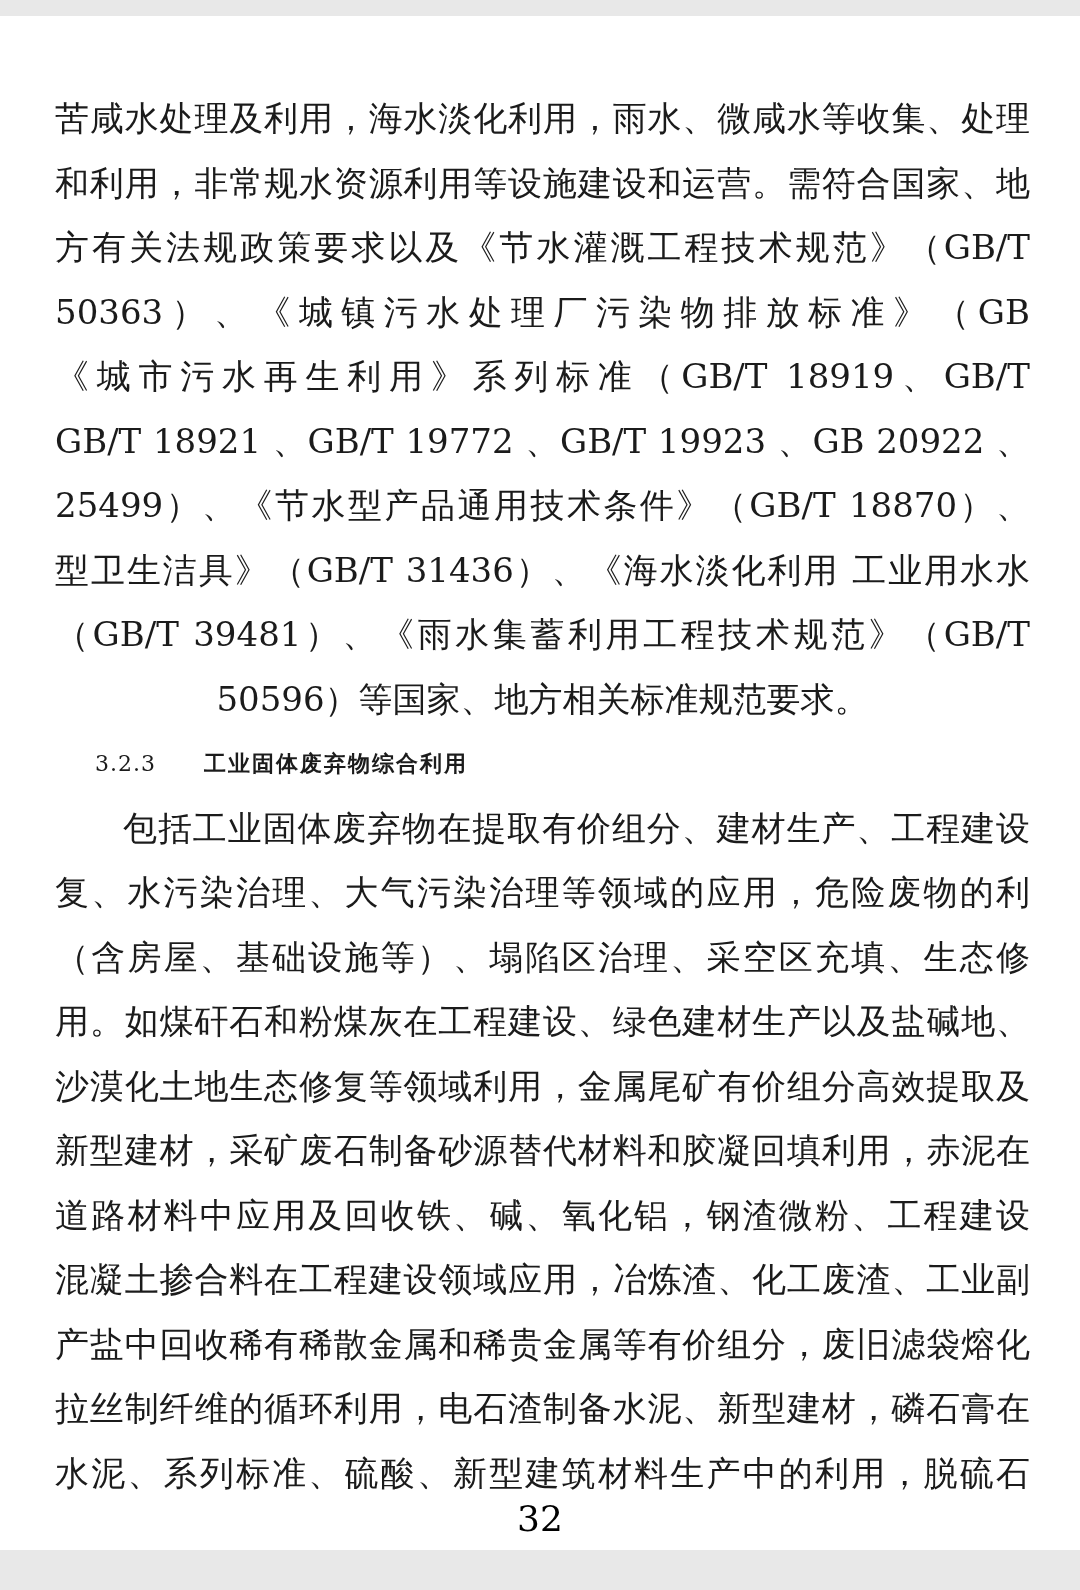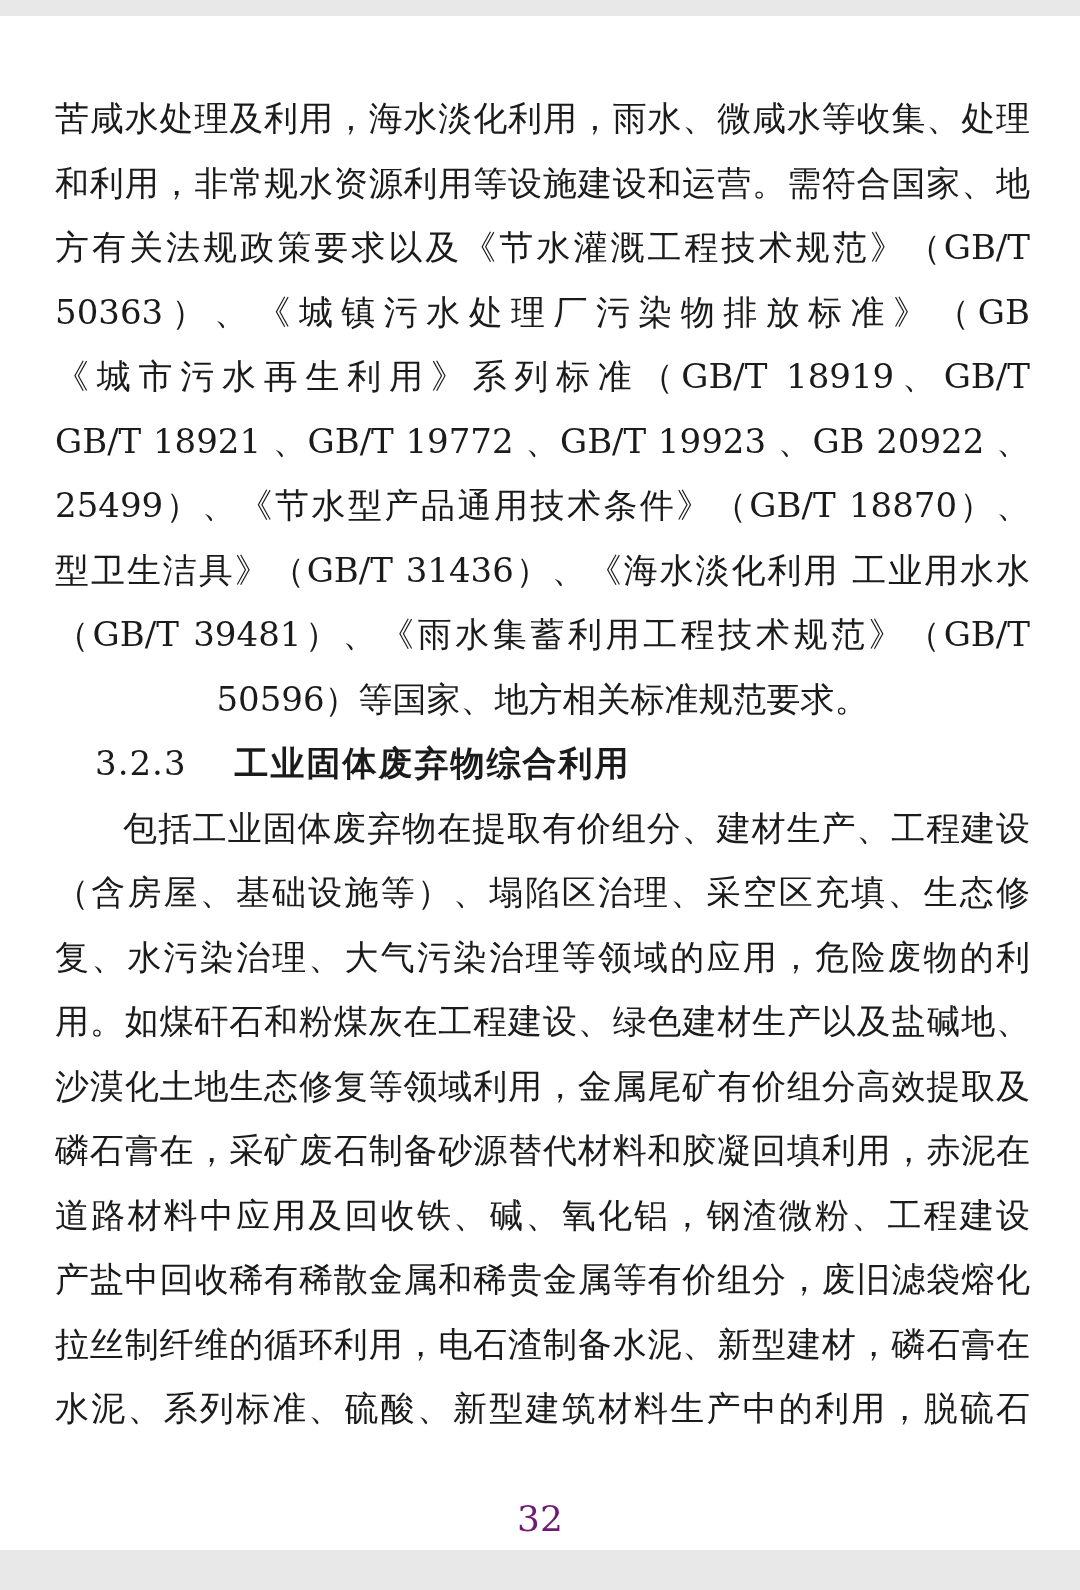--- a/index.html
+++ b/index.html
@@ -31,21 +31,21 @@
   }
   .line.justify {
     text-align: justify;
     text-align-last: justify;
     text-justify: inter-character;
   }
   .line.indent {
     text-indent: 68px;
   }
   .heading-line {
-    font-size: 34px;
+    font-size: 22px;
     height: 64.5px;
     line-height: 64.5px;
     padding-left: 40px;
     white-space: nowrap;
   }
   .heading-number {
     font-weight: normal;
     letter-spacing: 1px;
   }
   .heading-title {
@@ -53,21 +53,21 @@
     margin-left: 48px;
     letter-spacing: 2px;
   }
   .page-number {
     position: absolute;
     left: 0;
     right: 0;
     top: 1482px;
     text-align: center;
     font-size: 36px;
-    color: #701a75;
+    color: #000000;
   }
 </style>
 </head>
 <body>
 
 <div class="page">
 
   <div class="textblock">
 
     <div>
@@ -82,26 +82,27 @@
         <div class="line justify">（GB/T 39481）、《雨水集蓄利用工程技术规范》（GB/T</div>
         <div class="line">50596）等国家、地方相关标准规范要求。</div>
       </div>
 
     <div class="heading-line">
       <span class="heading-number">3.2.3</span><span class="heading-title">工业固体废弃物综合利用</span>
     </div>
 
     <div>
         <div class="line justify indent">包括工业固体废弃物在提取有价组分、建材生产、工程建设</div>
+        <div class="line justify">复、水污染治理、大气污染治理等领域的应用，危险废物的利</div>
         <div class="line justify">（含房屋、基础设施等）、塌陷区治理、采空区充填、生态修</div>
-        <div class="line justify">复、水污染治理、大气污染治理等领域的应用，危险废物的利</div>
         <div class="line justify">用。如煤矸石和粉煤灰在工程建设、绿色建材生产以及盐碱地、</div>
         <div class="line justify">沙漠化土地生态修复等领域利用，金属尾矿有价组分高效提取及</div>
-        <div class="line justify">磷石膏在，采矿废石制备砂源替代材料和胶凝回填利用，赤泥在</div>
+        <div class="line justify">新型建材，采矿废石制备砂源替代材料和胶凝回填利用，赤泥在</div>
         <div class="line justify">道路材料中应用及回收铁、碱、氧化铝，钢渣微粉、工程建设</div>
+        <div class="line justify">混凝土掺合料在工程建设领域应用，冶炼渣、化工废渣、工业副</div>
         <div class="line justify">产盐中回收稀有稀散金属和稀贵金属等有价组分，废旧滤袋熔化</div>
         <div class="line justify">拉丝制纤维的循环利用，电石渣制备水泥、新型建材，磷石膏在</div>
         <div class="line justify">水泥、系列标准、硫酸、新型建筑材料生产中的利用，脱硫石</div>
       </div>
 
   </div>
 
   <div class="page-number">32</div>
 
 </div>

